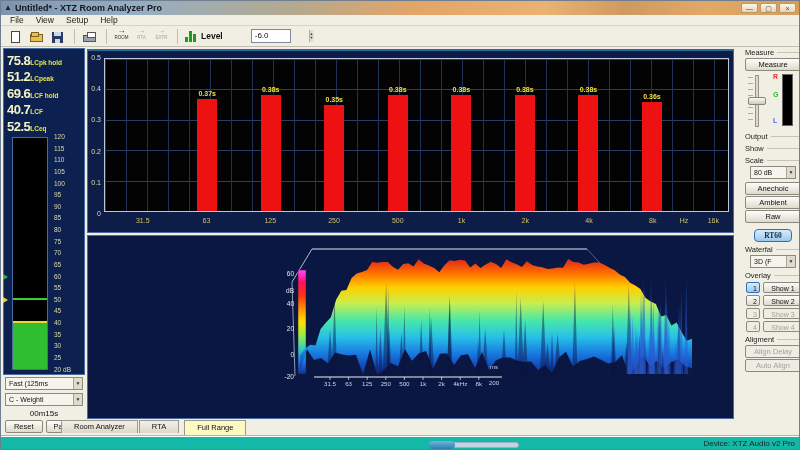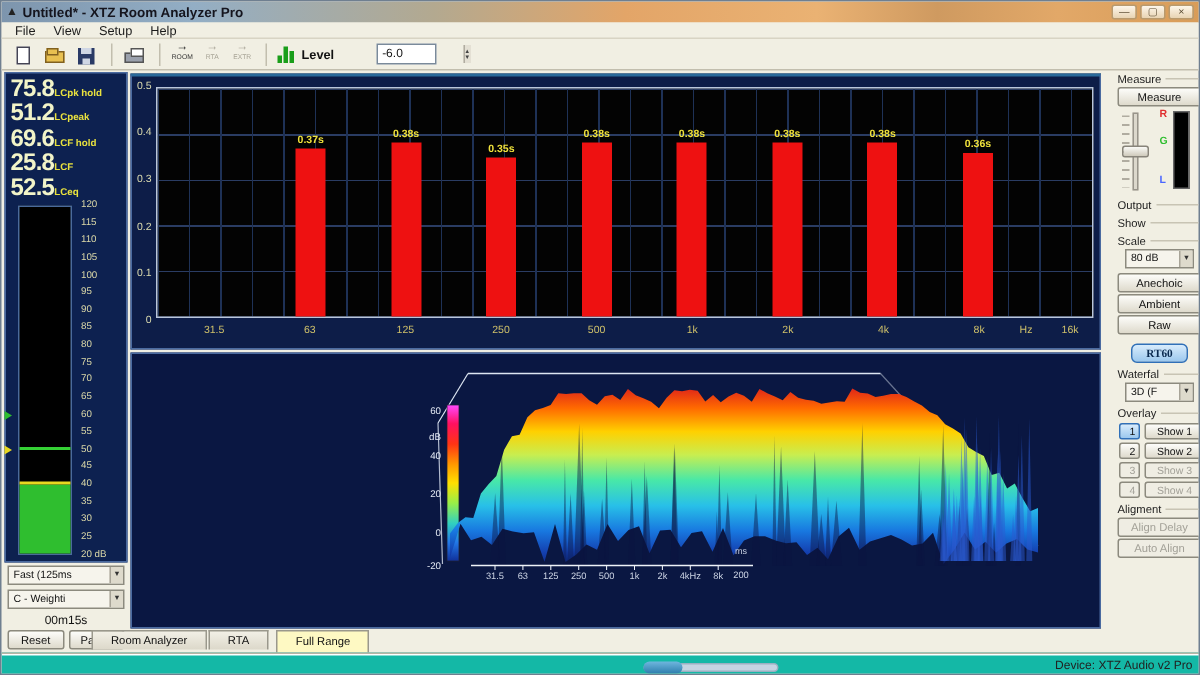--- a/index.html
+++ b/index.html
@@ -39,21 +39,21 @@
   .lvl-icon i:nth-child(1){left:1px;height:5px;}
   .lvl-icon i:nth-child(2){left:5px;height:11px;}
   .lvl-icon i:nth-child(3){left:9px;height:8px;}
   .lvl-label{font-size:8.5px;font-weight:bold;color:#111;margin-right:28px;}
   .spin{width:40px;height:14px;background:#fff;border:1px solid #7a8a9a;display:flex;gap:40px;}
   .spin-val{flex:1;font-size:8px;line-height:12px;padding-left:3px;color:#111;}
   .spin-arrows{width:9px;background:#e4e0d4;border-left:1px solid #b0aca0;display:flex;flex-direction:column;align-items:center;justify-content:center;font-size:4px;line-height:4px;color:#444;}
   
   .left-panel{position:absolute;left:2px;top:47px;width:82px;height:327px;background:#0d2150;border:1px solid #4a6aa0;}
   .readout{height:16.4px;padding-left:3px;white-space:nowrap;}
-  .ro-val{font-size:16px;font-weight:bold;color:#f2f4c8;letter-spacing:-0.5px;}
+  .ro-val{font-size:13px;font-weight:bold;color:#f2f4c8;letter-spacing:-0.5px;}
   .ro-lbl{font-size:6.5px;font-weight:bold;color:#e9e23e;}
   .meter-area{position:absolute;left:4px;top:88px;right:2px;bottom:4px;}
   .meter-bar{position:absolute;left:4px;top:0;bottom:0;width:36px;background:#000;border:1px solid #4a6a9a;}
   .m-green{position:absolute;left:0;right:0;bottom:0;height:20%;background:#2fbe2f;}
   .m-line-y{position:absolute;left:0;right:0;bottom:20%;height:2px;background:#e8d820;}
   .m-line-g{position:absolute;left:0;right:0;bottom:30%;height:2px;background:#35d035;}
   .mk{position:absolute;left:-5px;width:0;height:0;border:3px solid transparent;border-left:5px solid #2fbe2f;}
   .mk.yellow{border-left-color:#e8d820;}
   .meter-scale{position:absolute;left:46px;top:-3px;bottom:-3px;right:0;display:flex;flex-direction:column;justify-content:space-between;}
   .meter-scale span{font-size:6.5px;line-height:6.5px;color:#dcd9a8;white-space:nowrap;}
@@ -177,21 +177,21 @@
           <span>▼</span>
       </span>
     </span>
   </div>
 
   <div class="left-panel">
     <div id="readouts" style="padding-top:2px;">
         <div class="readout"><span class="ro-val">75.8</span><span class="ro-lbl">LCpk hold</span></div>
         <div class="readout"><span class="ro-val">51.2</span><span class="ro-lbl">LCpeak</span></div>
         <div class="readout"><span class="ro-val">69.6</span><span class="ro-lbl">LCF hold</span></div>
-        <div class="readout"><span class="ro-val">25.8</span><span class="ro-lbl">LCF</span></div>
+        <div class="readout"><span class="ro-val">40.7</span><span class="ro-lbl">LCF</span></div>
         <div class="readout"><span class="ro-val">52.5</span><span class="ro-lbl">LCeq</span></div>
       </div>
     <div class="meter-area">
       <div class="meter-bar">
         <div class="m-green"></div>
         <div class="m-line-y"></div>
         <div class="m-line-g"></div>
       </div>
       <div class="mk" style="bottom:calc(40% - 3px);"></div>
       <div class="mk yellow" style="bottom:calc(30% - 3px);"></div>

